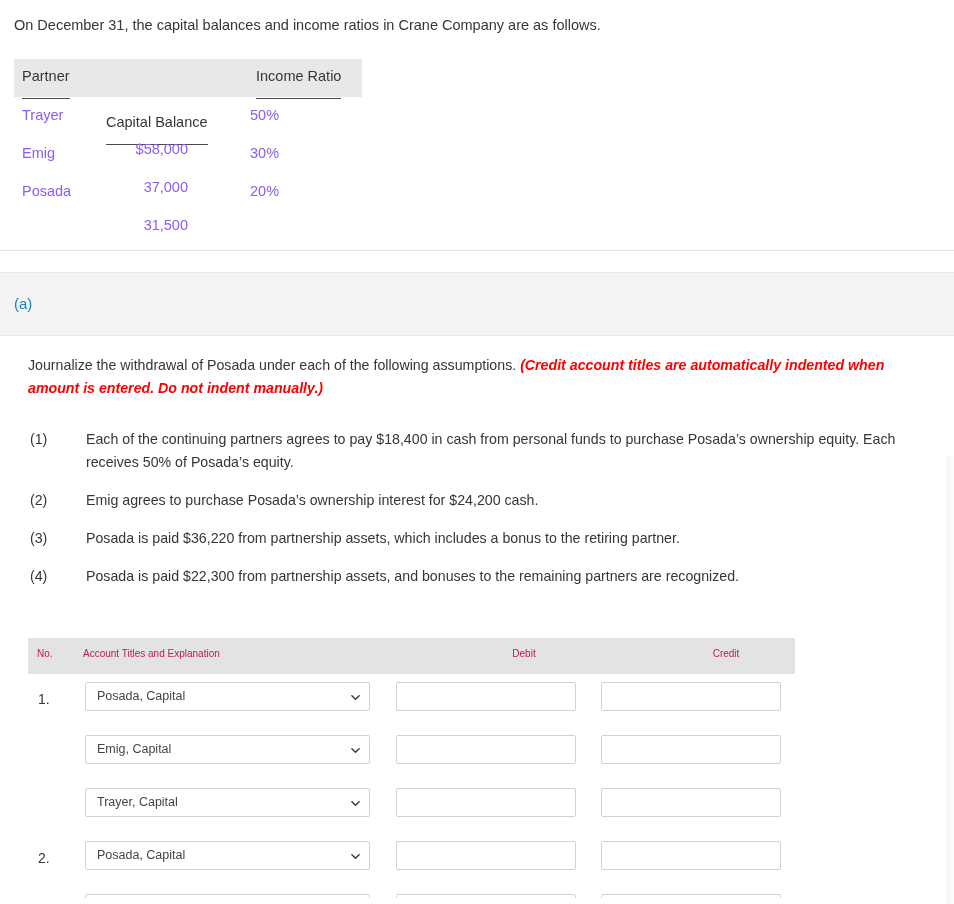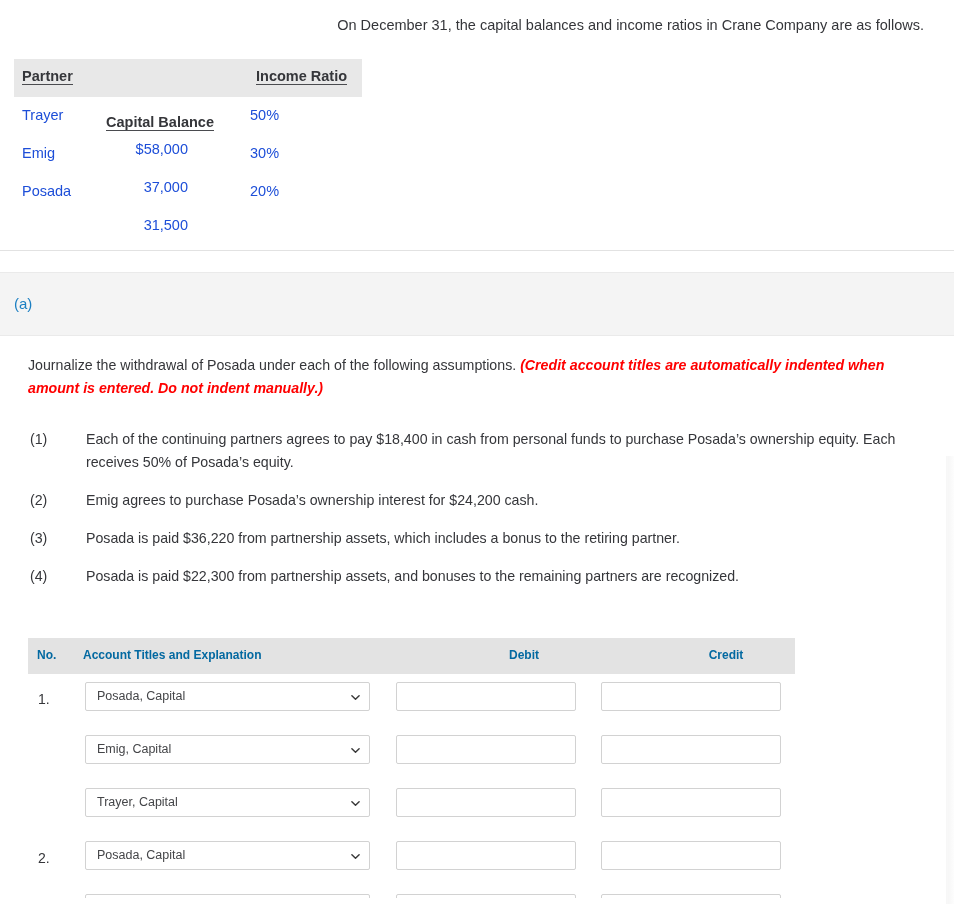--- a/index.html
+++ b/index.html
@@ -19,58 +19,57 @@
 
   
   .intro {
     position: absolute;
     left: 14px;
     top: 14px;
     width: 910px;
     font-size: 14.5px;
     line-height: 22px;
     color: #35363a;
-    text-align: right;
   }
 
   
   .balances {
     position: absolute;
     left: 14px;
     top: 59px;
     width: 348px;
   }
   .bal-head {
     background: #e8e8e8;
     height: 38px;
     position: relative;
   }
   .bal-head .th {
     position: absolute;
     top: 9px;
     font-size: 14.5px;
-    font-weight: 700;
+    font-weight: 400;
     color: #35363a;
     border-bottom: 1px solid #4a4b4f;
-    padding-bottom: 0;
+    padding-bottom: 14px;
     white-space: nowrap;
   }
   .th-partner { left: 8px; }
   .th-capital { left: 92px; margin-top: 46px; }
   .th-ratio   { left: 242px; }
 
   .bal-row {
     position: relative;
     height: 38px;
   }
   .bal-row .cell {
     position: absolute;
     top: 10px;
     font-size: 14.5px;
-    color: #1d4ed8;
+    color: #8b5cf6;
     white-space: nowrap;
   }
   .c-name  { left: 8px; }
   .c-amt   { left: 84px; width: 90px; text-align: right; margin-top: 34px; }
   .c-ratio { left: 236px; width: 76px; }
 
   
   .divider {
     position: absolute;
     left: 0;
@@ -148,23 +147,23 @@
     width: 767px;
   }
   .j-head {
     background: #e3e3e3;
     height: 36px;
     position: relative;
   }
   .j-head .jth {
     position: absolute;
     top: 10px;
-    font-size: 12px;
-    font-weight: bold;
-    color: #0369a1;
+    font-size: 10px;
+    font-weight: normal;
+    color: #be185d;
     white-space: nowrap;
   }
   .jth-no      { left: 9px; }
   .jth-account { left: 55px; }
   .jth-debit   { left: 406px; width: 180px; text-align: center; }
   .jth-credit  { left: 608px; width: 180px; text-align: center; }
 
   .j-row {
     position: relative;
     height: 53px;

